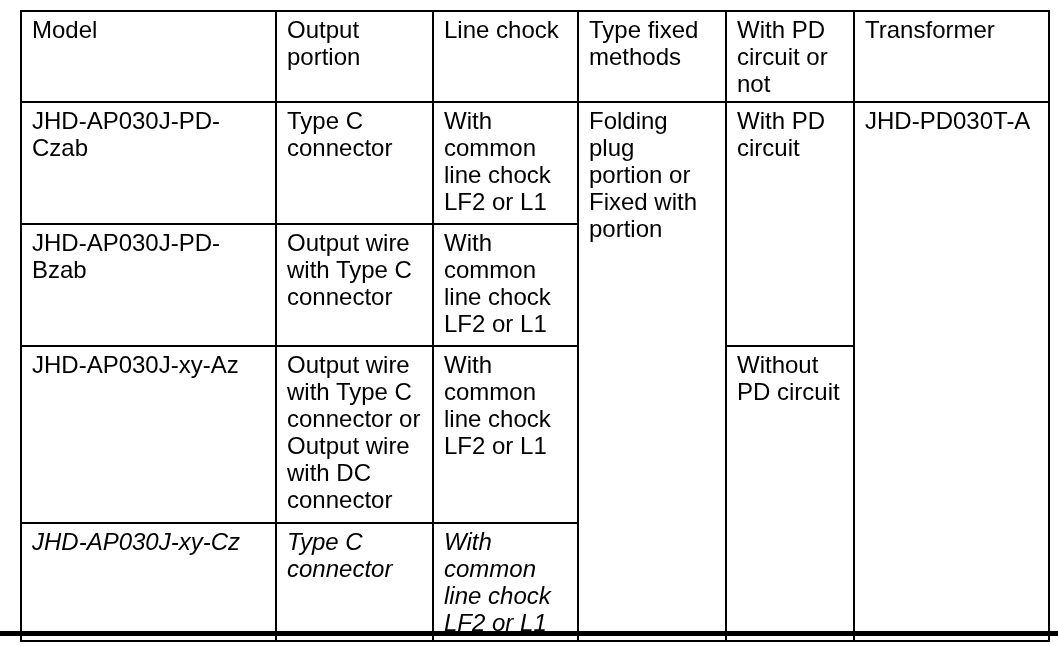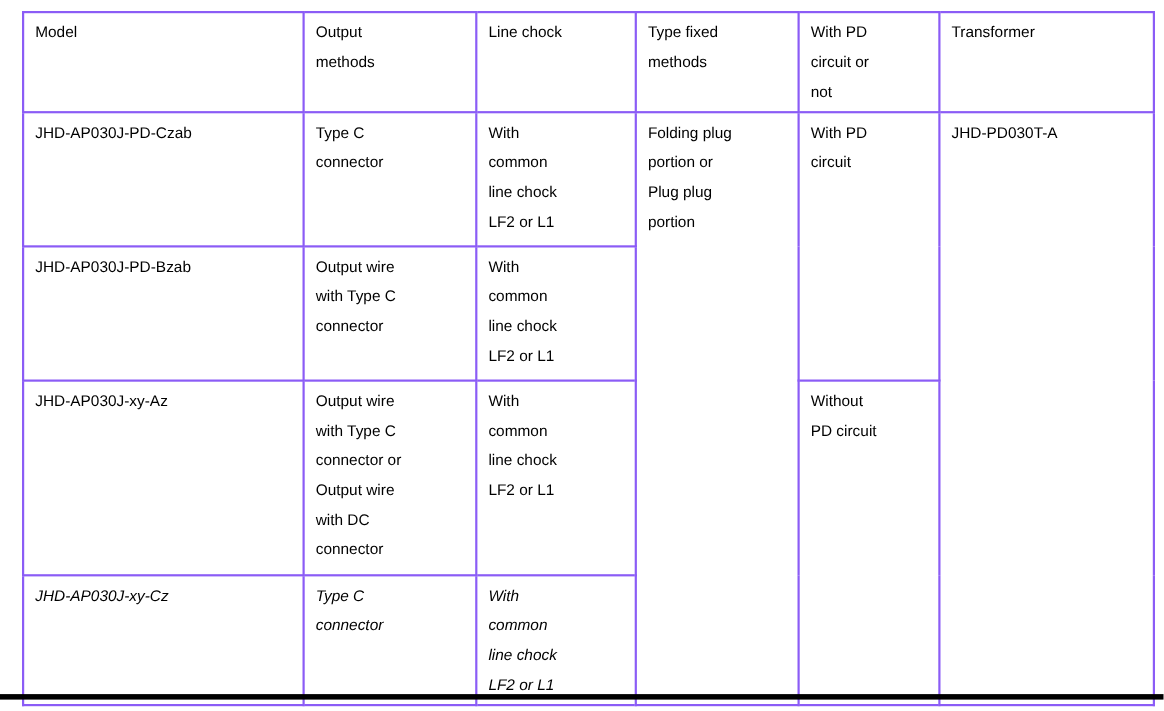--- a/index.html
+++ b/index.html
@@ -20,25 +20,25 @@
   }
   table.spec-table {
     position: absolute;
     left: 20px;
     top: 10px;
     width: 1028px;
     border-collapse: collapse;
     table-layout: fixed;
   }
   table.spec-table td, table.spec-table th {
-    border: 2px solid #8b5cf6;
+    border: 2px solid #000000;
     vertical-align: top;
     text-align: left;
     padding: 4px 10px;
-    font-size: 14px;
+    font-size: 24px;
     line-height: 27px;
     font-weight: normal;
     white-space: pre-line;
     overflow: hidden;
   }
   tr.header-row  { height: 88px; }
   tr.row-1, tr.row-2 { height: 122px; margin-left: 23px; }
   tr.row-3 { height: 177px; }
   tr.row-4 { height: 114px; font-style: italic; }
   .bottom-rule {
@@ -61,41 +61,41 @@
       <col style="width:157px">
       <col style="width:145px">
       <col style="width:148px">
       <col style="width:128px">
       <col style="width:195px">
     </colgroup>
     <tbody>
       <tr class="header-row">
         <th>Model</th>
         <th>Output
-methods</th>
+portion</th>
         <th>Line chock</th>
         <th>Type fixed
 methods</th>
         <th>With PD
 circuit or
 not</th>
         <th>Transformer</th>
       </tr>
 
       <tr class="row-1">
         <td>JHD-AP030J-PD-Czab</td>
         <td>Type C
 connector</td>
         <td>With
 common
 line chock
 LF2 or L1</td>
         <td rowspan="4">Folding plug
 portion or
-Plug plug
+Fixed with
 portion</td>
         <td rowspan="2">With PD
 circuit</td>
         <td rowspan="4">JHD-PD030T-A</td>
       </tr>
 
       <tr class="row-2">
         <td>JHD-AP030J-PD-Bzab</td>
         <td>Output wire
 with Type C

